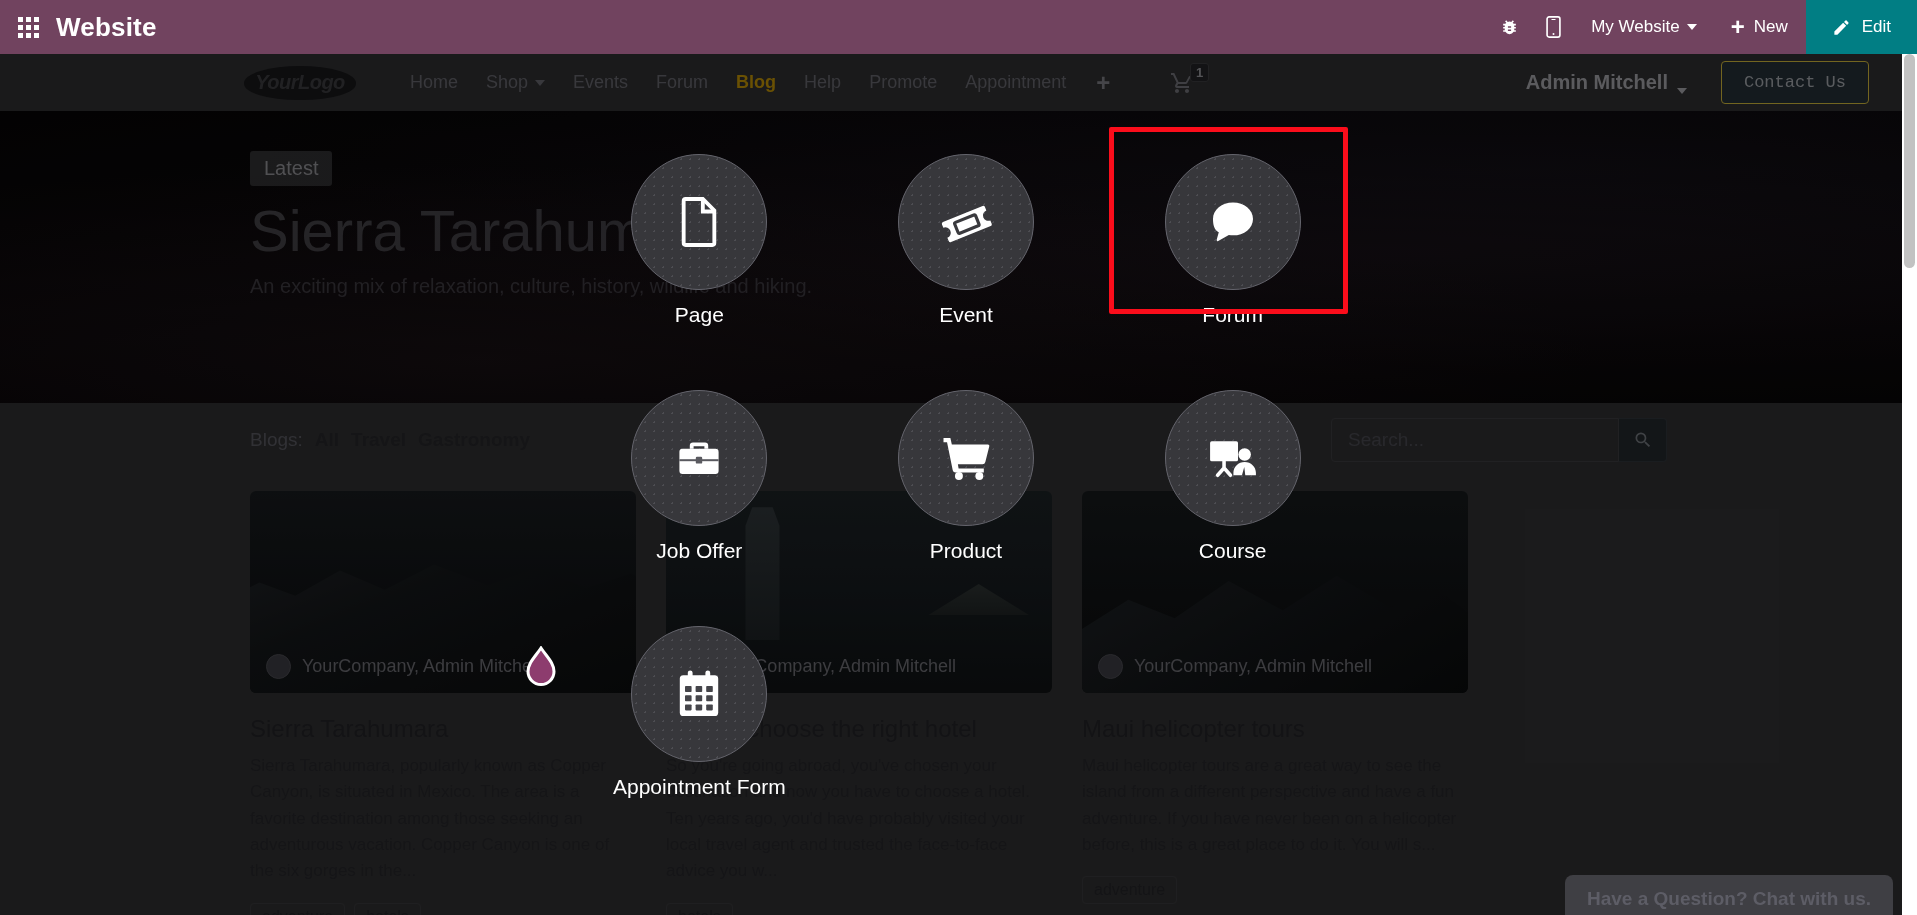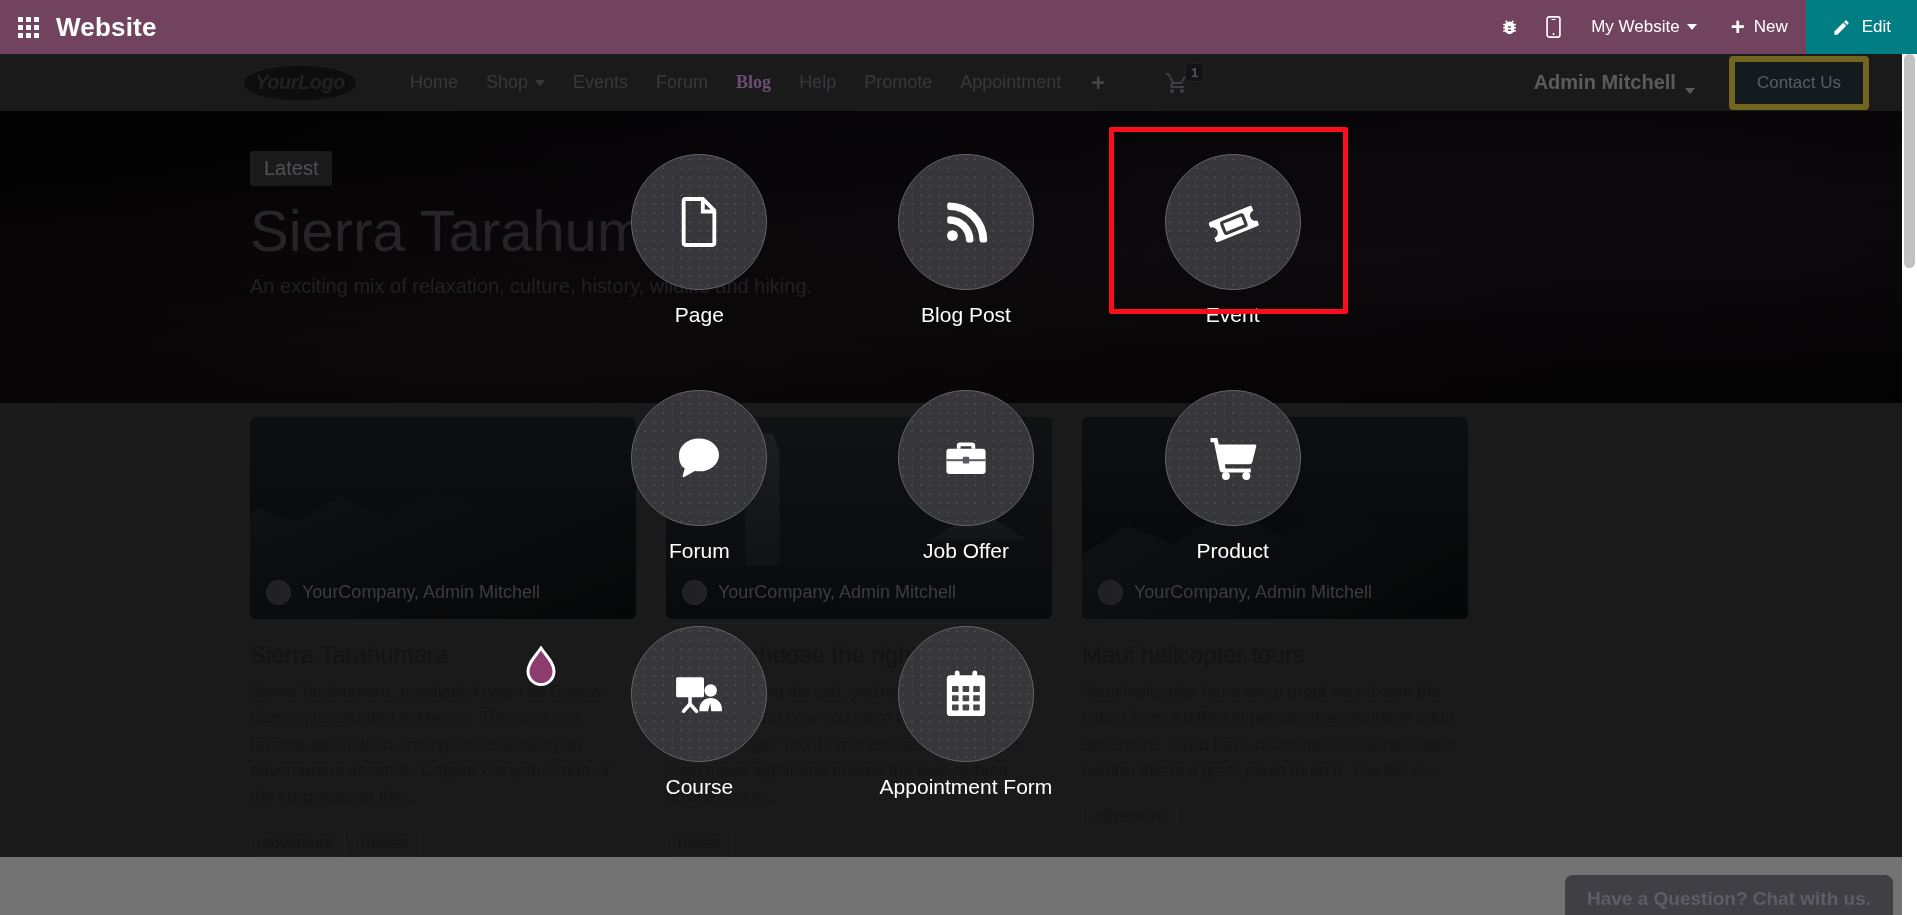--- a/index.html
+++ b/index.html
@@ -85,21 +85,21 @@
   .site-logo span {
     font-size: 20px; font-weight: 700; color: #4b4b4f;
     font-style: italic; letter-spacing: -.5px;
   }
   .nav-links { display: flex; align-items: center; gap: 0; }
   .nav-links a {
     color: #7d7d86; font-size: 18px; text-decoration: none;
     padding: 0 14px; white-space: nowrap; display: flex;
     align-items: center; gap: 7px;
   }
-  .nav-links a.active { color: #f0abfc; font-weight: 700; font-family: Liberation Serif, serif; }
+  .nav-links a.active { color: #eab308; font-weight: 700; }
   .nav-caret {
     width: 0; height: 0; border-left: 5px solid transparent;
     border-right: 5px solid transparent; border-top: 6px solid #7d7d86;
   }
   .nav-plus { color: #9a9aa2; font-size: 24px; padding: 0 16px; font-weight: 700; }
   .nav-cart {
     position: relative; margin-left: 42px; color: #8d8d95;
     display: flex; align-items: center;
   }
   .cart-badge {
@@ -109,23 +109,24 @@
     border: 1px solid #4a4a4e;
   }
   .nav-spacer { flex: 1 1 auto; }
   .nav-user {
     color: #c9c9d0; font-size: 20px; font-weight: 700;
     display: flex; align-items: flex-end; gap: 9px; margin-right: 34px;
     white-space: nowrap;
   }
   .nav-user .nav-caret { border-top-color: #c9c9d0; }
   .btn-contact {
-    background: #2e3a44; color: #c7cdd3; border: 6px solid #fde047;
+    background: #2e3a44; color: #c7cdd3; border: 1px solid #fde047;
     border-radius: 4px; padding: 11px 22px; font-size: 17px;
     white-space: nowrap;
+    font-family: Liberation Mono, monospace;
   }
 
   
   .hero {
     height: 292px; position: relative;
     background:
       radial-gradient(ellipse at 72% 48%, #1a1217 0%, #0d0a0c 58%, #070506 100%);
     padding: 40px 0 0 250px;
     overflow: hidden;
   }
@@ -356,20 +357,38 @@
     </div>
     <div class="btn-contact">Contact Us</div>
   </div>
 
   <div class="hero">
     <div class="badge-latest">Latest</div>
     <div class="hero-title">Sierra Tarahumara</div>
     <div class="hero-sub">An exciting mix of relaxation, culture, history, wildlife and hiking.</div>
   </div>
 
+  <div class="filterbar">
+    <div class="filter-left">
+      <span class="filter-label">Blogs:</span>
+      <span class="filter-opt">All</span>
+      <span class="filter-opt muted">Travel</span>
+      <span class="filter-opt muted">Gastronomy</span>
+    </div>
+    <div class="filter-right">
+      <div class="search-wrap">
+        <input type="text" placeholder="Search..." style="">
+      </div>
+      <div class="search-btn">
+        <svg width="20" height="20" viewBox="0 0 24 24">
+          <path fill="currentColor" d="M15.5 14h-.79l-.28-.27A6.47 6.47 0 0 0 16 9.5 6.5 6.5 0 1 0 9.5 16c1.61 0 3.09-.59 4.23-1.57l.27.28v.79l5 4.99L20.49 19zm-6 0C7.01 14 5 11.99 5 9.5S7.01 5 9.5 5 14 7.01 14 9.5 11.99 14 9.5 14z"></path>
+        </svg>
+      </div>
+    </div>
+  </div>
 
   <div class="cards">
 
     <div class="card">
       <div class="card-img c1">
         <div class="card-byline">
           <span class="byline-avatar"></span>
           <span>YourCompany, Admin Mitchell</span>
         </div>
       </div>
@@ -422,30 +441,20 @@
     <div class="nc-item">
       <div class="nc-circle">
         <svg width="46" height="52" viewBox="0 0 24 26">
           <path d="M5 1h9l6 6v17a1 1 0 0 1-1 1H5a1 1 0 0 1-1-1V2a1 1 0 0 1 1-1z" fill="none" stroke="#fff" stroke-width="2"></path>
           <path d="M14 1.5V7.5h6" fill="none" stroke="#fff" stroke-width="2"></path>
         </svg>
       </div>
       <div class="nc-label">Page</div>
     </div>
 
-    <div class="nc-item">
-      <div class="nc-circle">
-        <svg width="50" height="50" viewBox="0 0 24 24">
-          <circle cx="5.5" cy="18.5" r="2.6" fill="#fff"></circle>
-          <path d="M3 10.2a1 1 0 0 1 1-1 11.6 11.6 0 0 1 11.6 11.6 1 1 0 0 1-1 1h-1.6a1 1 0 0 1-1-1A8 8 0 0 0 4 12.8a1 1 0 0 1-1-1z" fill="#fff"></path>
-          <path d="M3 3.6a1 1 0 0 1 1-1A18.2 18.2 0 0 1 22.2 20.8a1 1 0 0 1-1 1h-1.7a1 1 0 0 1-1-1A14.6 14.6 0 0 0 4 6.2a1 1 0 0 1-1-1z" fill="#fff"></path>
-        </svg>
-      </div>
-      <div class="nc-label">Blog Post</div>
-    </div>
 
     <div class="nc-item">
       <div class="nc-circle">
         <svg width="54" height="54" viewBox="0 0 24 24">
           <g transform="rotate(-22 12 12)">
             <path d="M2.5 8.2h19a.8.8 0 0 1 .8.8v1.6a2.4 2.4 0 0 0 0 4.8V17a.8.8 0 0 1-.8.8h-19a.8.8 0 0 1-.8-.8v-1.6a2.4 2.4 0 0 0 0-4.8V9a.8.8 0 0 1 .8-.8z" fill="#fff"></path>
             <rect x="7" y="10.4" width="10" height="5.2" rx=".6" fill="none" stroke="#3a3a3e" stroke-width="1.4"></rect>
           </g>
         </svg>
       </div>

